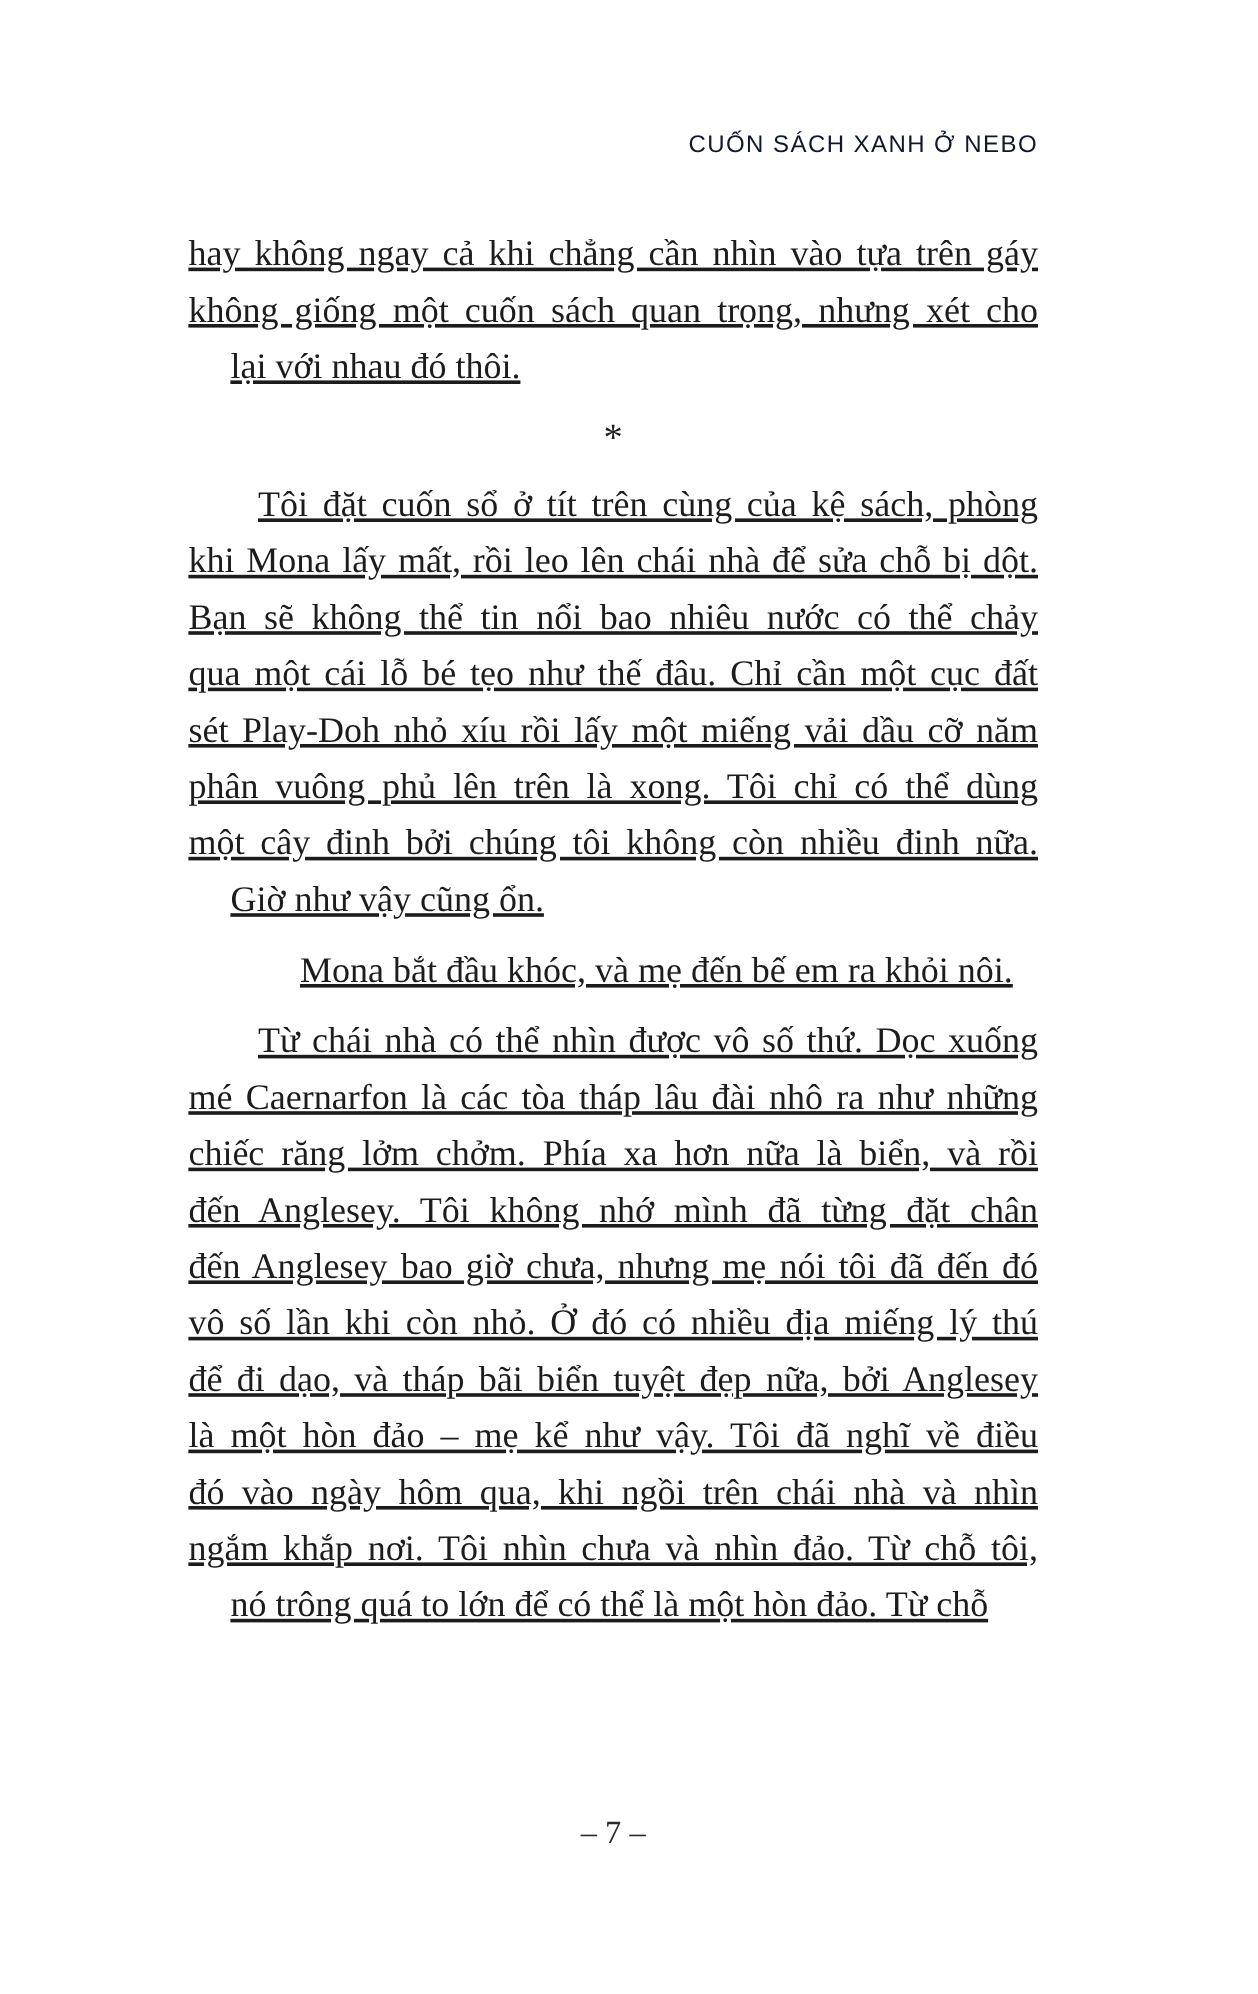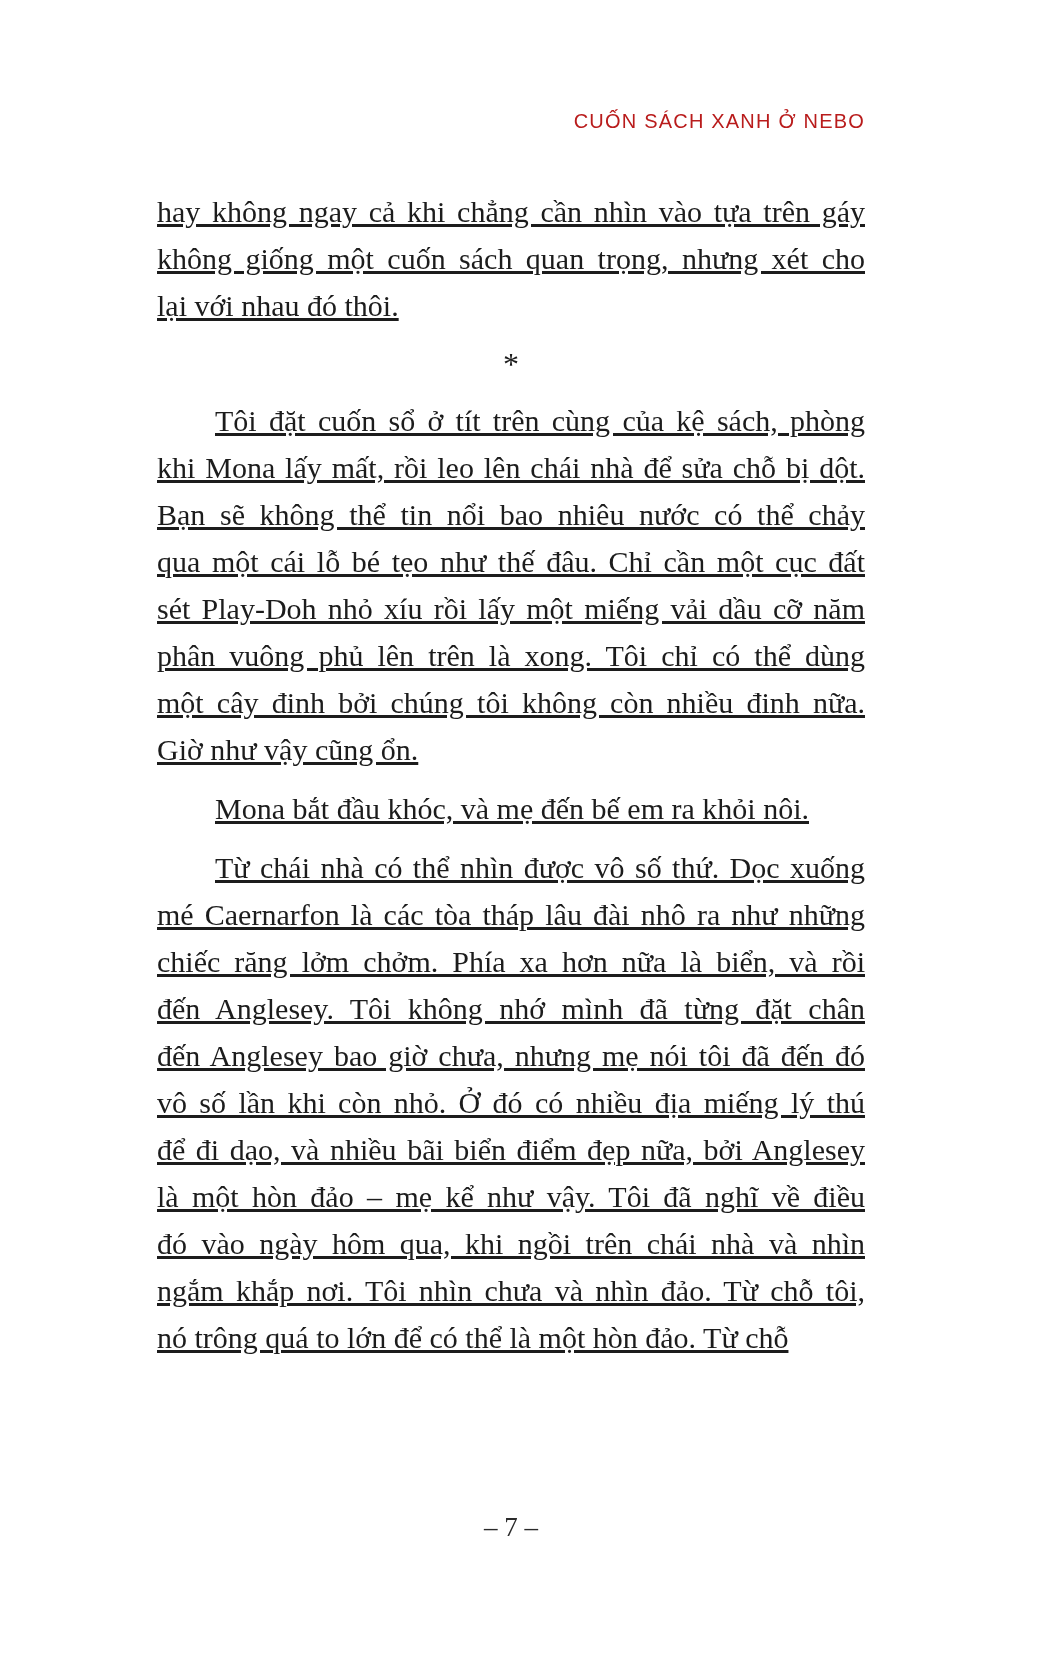--- a/index.html
+++ b/index.html
@@ -15,21 +15,21 @@
     overflow: hidden;
   }
   .running-head {
     position: absolute;
     top: 110px;
     right: 183px;
     font-family: "Liberation Sans", "DejaVu Sans", sans-serif;
     font-size: 20px;
     font-weight: 500;
     letter-spacing: 1.2px;
-    color: #b91c1c;
+    color: #0f172a;
     white-space: nowrap;
     margin-left: 28px;
   }
   .textcol {
     position: absolute;
     left: 157px;
     top: 188px;
     width: 708px;
     font-family: "Liberation Serif", "DejaVu Serif", serif;
     font-size: 30px;
@@ -41,20 +41,21 @@
   .line {
     line-height: 47px;
     text-align: justify;
     text-align-last: justify;
     text-justify: inter-word;
     white-space: normal;
     text-decoration: underline;
   }
   .line.last {
     text-align-last: left;
+    margin-left: 35px;
   }
   .para.indent .line:first-child {
     text-indent: 58px;
   }
   .divider {
     line-height: 46px;
     margin: 6px 0 10px 0;
     text-align: center;
     font-size: 32px;
     color: #1c1c1c;
@@ -96,21 +97,21 @@
       <div class="para indent">
         <div class="line last">Mona bắt đầu khóc, và mẹ đến bế em ra khỏi nôi.</div>
       </div>
       <div class="para indent">
         <div class="line">Từ chái nhà có thể nhìn được vô số thứ. Dọc xuống</div>
         <div class="line">mé Caernarfon là các tòa tháp lâu đài nhô ra như những</div>
         <div class="line">chiếc răng lởm chởm. Phía xa hơn nữa là biển, và rồi</div>
         <div class="line">đến Anglesey. Tôi không nhớ mình đã từng đặt chân</div>
         <div class="line">đến Anglesey bao giờ chưa, nhưng mẹ nói tôi đã đến đó</div>
         <div class="line">vô số lần khi còn nhỏ. Ở đó có nhiều địa miếng lý thú</div>
-        <div class="line">để đi dạo, và nhiều bãi biển điểm đẹp nữa, bởi Anglesey</div>
+        <div class="line">để đi dạo, và tháp bãi biển tuyệt đẹp nữa, bởi Anglesey</div>
         <div class="line">là một hòn đảo – mẹ kể như vậy. Tôi đã nghĩ về điều</div>
         <div class="line">đó vào ngày hôm qua, khi ngồi trên chái nhà và nhìn</div>
         <div class="line">ngắm khắp nơi. Tôi nhìn chưa và nhìn đảo. Từ chỗ tôi,</div>
         <div class="line last">nó trông quá to lớn để có thể là một hòn đảo. Từ chỗ</div>
       </div>
     </div>
 
   <div class="folio">– 7 –</div>
 </div>
 

